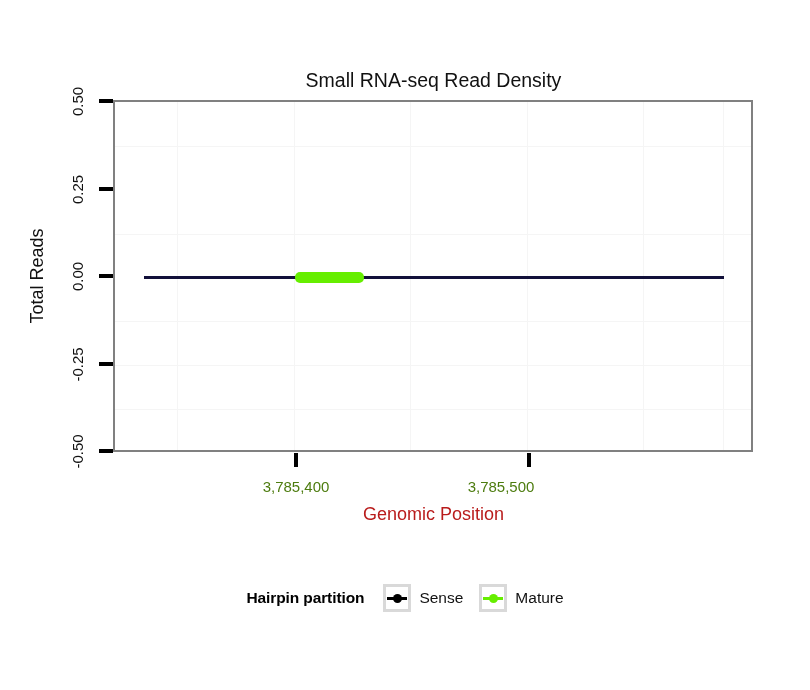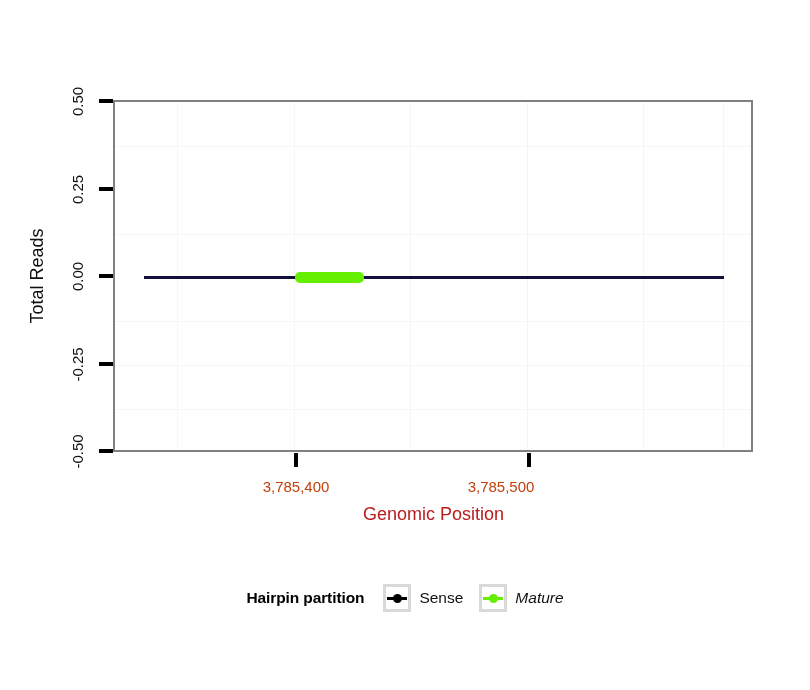--- a/index.html
+++ b/index.html
@@ -91,21 +91,21 @@
     position: absolute;
     width: 4px;
     height: 14px;
     background: #000000;
     top: 453px;
   }
   .xtick-label {
     position: absolute;
     font-size: 15px;
     line-height: 15px;
-    color: #c2410c;
+    color: #4d7c0f;
     white-space: nowrap;
     text-align: center;
     top: 479px;
   }
 
   
   #ylab {
     position: absolute;
     left: 26px;
     top: 195px;
@@ -188,27 +188,28 @@
     margin-left: -4.5px;
     margin-top: -4.5px;
     border-radius: 50%;
   }
   .legend-label {
     font-size: 15.5px;
     color: #111111;
     margin-left: 8px;
     margin-right: 16px;
   }
-  .legend-entry:last-child .legend-label { margin-right: 0; font-style: italic; }
+  .legend-entry:last-child .legend-label { margin-right: 0; }
 </style>
 </head>
 <body>
 
 <div id="figure">
 
+  <div id="chart-title">Small RNA-seq Read Density</div>
 
   <div id="panel">
 
     <div class="grid-v" style="left:62px;"></div>
     <div class="grid-v" style="left:179px;"></div>
     <div class="grid-v" style="left:295px;"></div>
     <div class="grid-v" style="left:412px;"></div>
     <div class="grid-v" style="left:528px;"></div>
     <div class="grid-v" style="left:608px;"></div>
 

